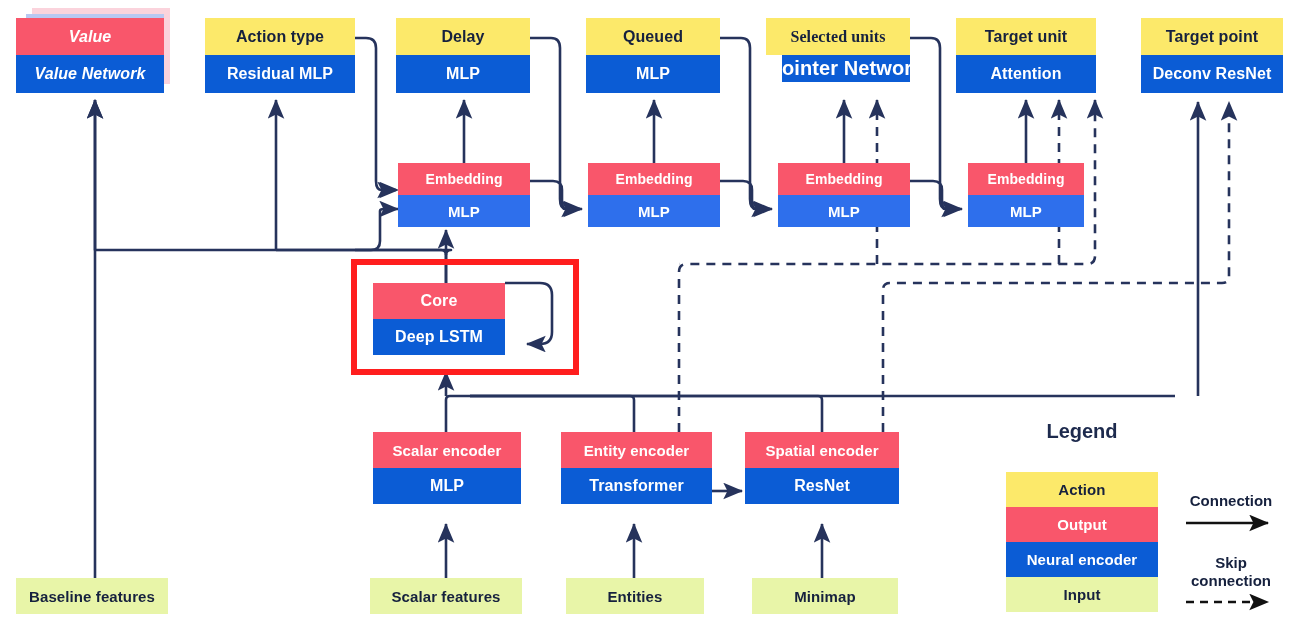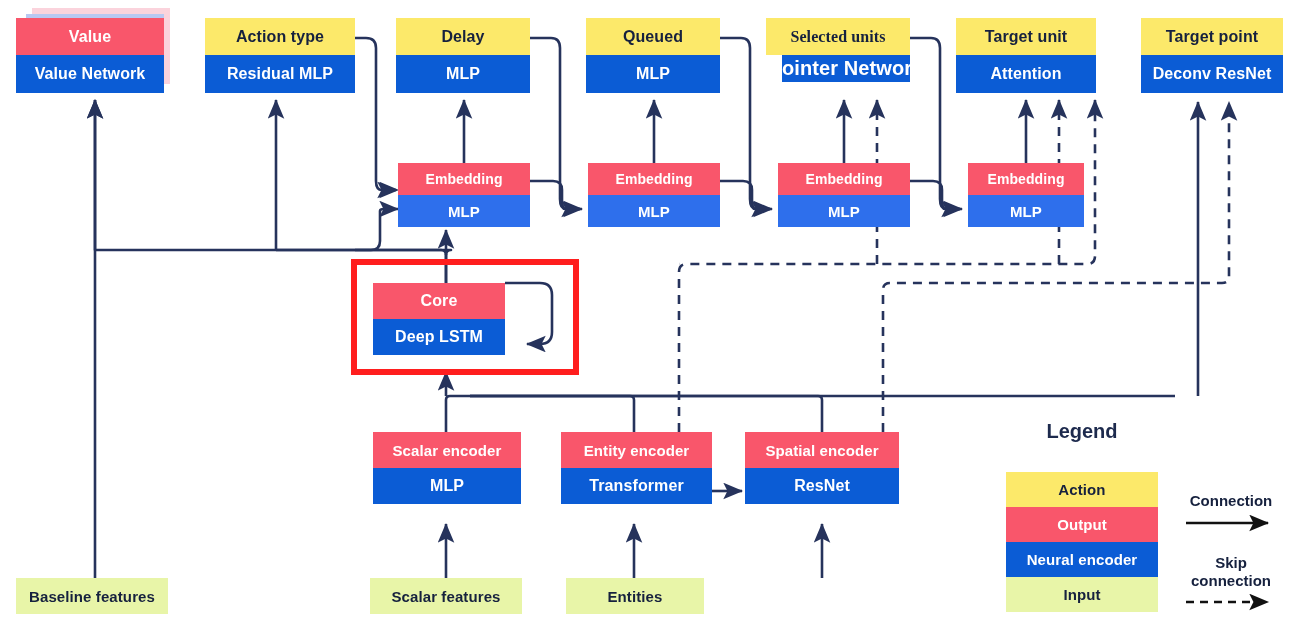--- a/index.html
+++ b/index.html
@@ -94,21 +94,21 @@
     </g>
 
     <g>
       <line x1="1186" y1="523" x2="1268" y2="523" stroke="#111111" stroke-width="2.6" marker-end="url(#ahleg)"></line>
       <line x1="1186" y1="602" x2="1268" y2="602" stroke="#111111" stroke-width="2.6" stroke-dasharray="8 6" marker-end="url(#ahleg)"></line>
     </g>
   </svg>
 
   <div class="ghost1" style="left:32px;top:8px;width:138px;height:76px;"></div>
   <div class="ghost2" style="left:26px;top:14px;width:138px;height:76px;"></div>
-  <div class="node" style="left:16px;top:18px;width:148px;height:79px;">
+  <div class="node" style="left:16px;top:18px;width:148px;height:79px;font-style:italic;">
     <div class="cell c-output" style="height:37px;font-size:16px;">Value</div>
     <div class="cell c-nn" style="height:38px;font-size:16px;">Value Network</div>
   </div>
 
   <div class="node" style="left:205px;top:18px;width:150px;height:75px;">
     <div class="cell c-action" style="height:37px;font-size:16px;">Action type</div>
     <div class="cell c-nn" style="height:38px;font-size:16px;">Residual MLP</div>
   </div>
 
   <div class="node" style="left:396px;top:18px;width:134px;height:62px;">
@@ -168,20 +168,21 @@
     <div class="cell c-nn" style="height:36px;font-size:16px;">Transformer</div>
   </div>
   <div class="node" style="left:745px;top:432px;width:154px;height:72px;">
     <div class="cell c-output" style="height:36px;font-size:15px;">Spatial encoder</div>
     <div class="cell c-nn" style="height:36px;font-size:16px;text-align:center;">ResNet</div>
   </div>
 
   <div class="node cell c-input" style="left:16px;top:578px;width:152px;height:36px;font-size:15px;">Baseline features</div>
   <div class="node cell c-input" style="left:370px;top:578px;width:152px;height:36px;font-size:15px;">Scalar features</div>
   <div class="node cell c-input" style="left:566px;top:578px;width:138px;height:36px;font-size:15px;">Entities</div>
+  <div class="node cell c-input" style="left:752px;top:578px;width:146px;height:36px;font-size:15px;">Minimap</div>
 
   <div class="legend-title" style="left:1006px;top:420px;width:152px;text-align:center;">Legend</div>
 
   <div class="node" style="left:1006px;top:472px;width:152px;height:140px;">
     <div class="cell c-action" style="height:35px;font-size:15px;">Action</div>
     <div class="cell c-output" style="height:35px;font-size:15px;">Output</div>
     <div class="cell c-nn" style="height:35px;font-size:15px;">Neural encoder</div>
     <div class="cell c-input" style="height:35px;font-size:15px;">Input</div>
   </div>
 

